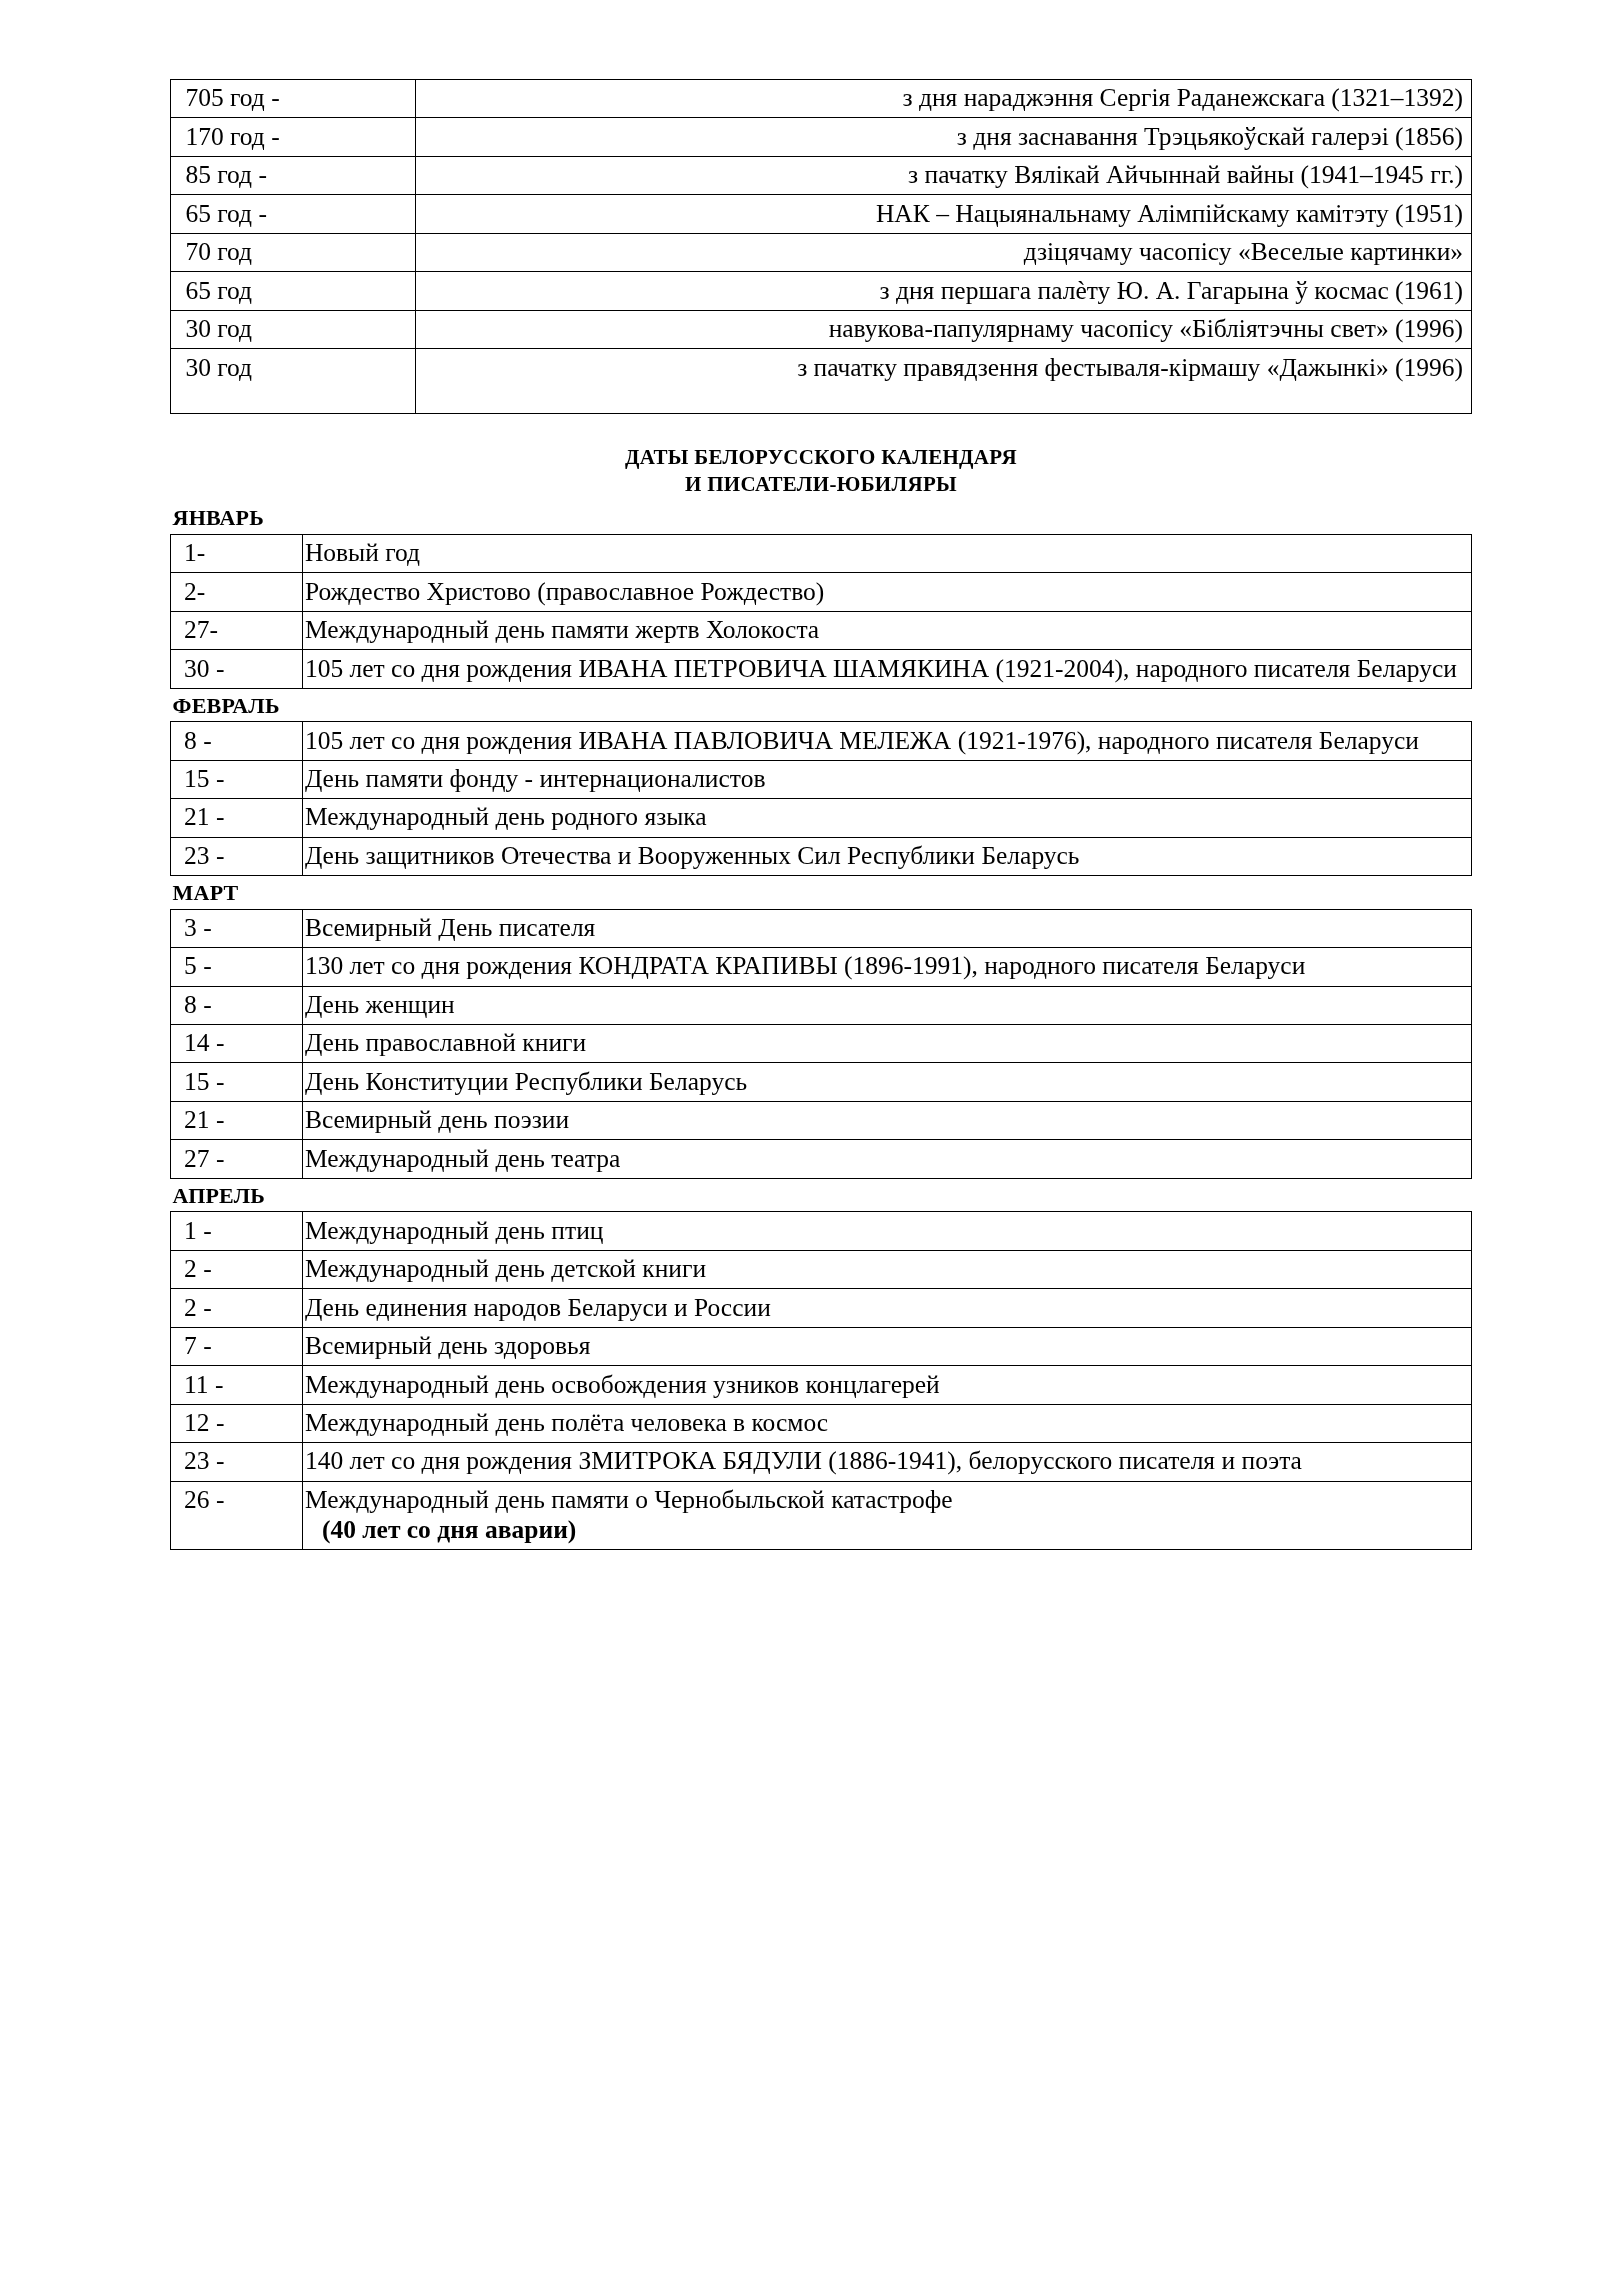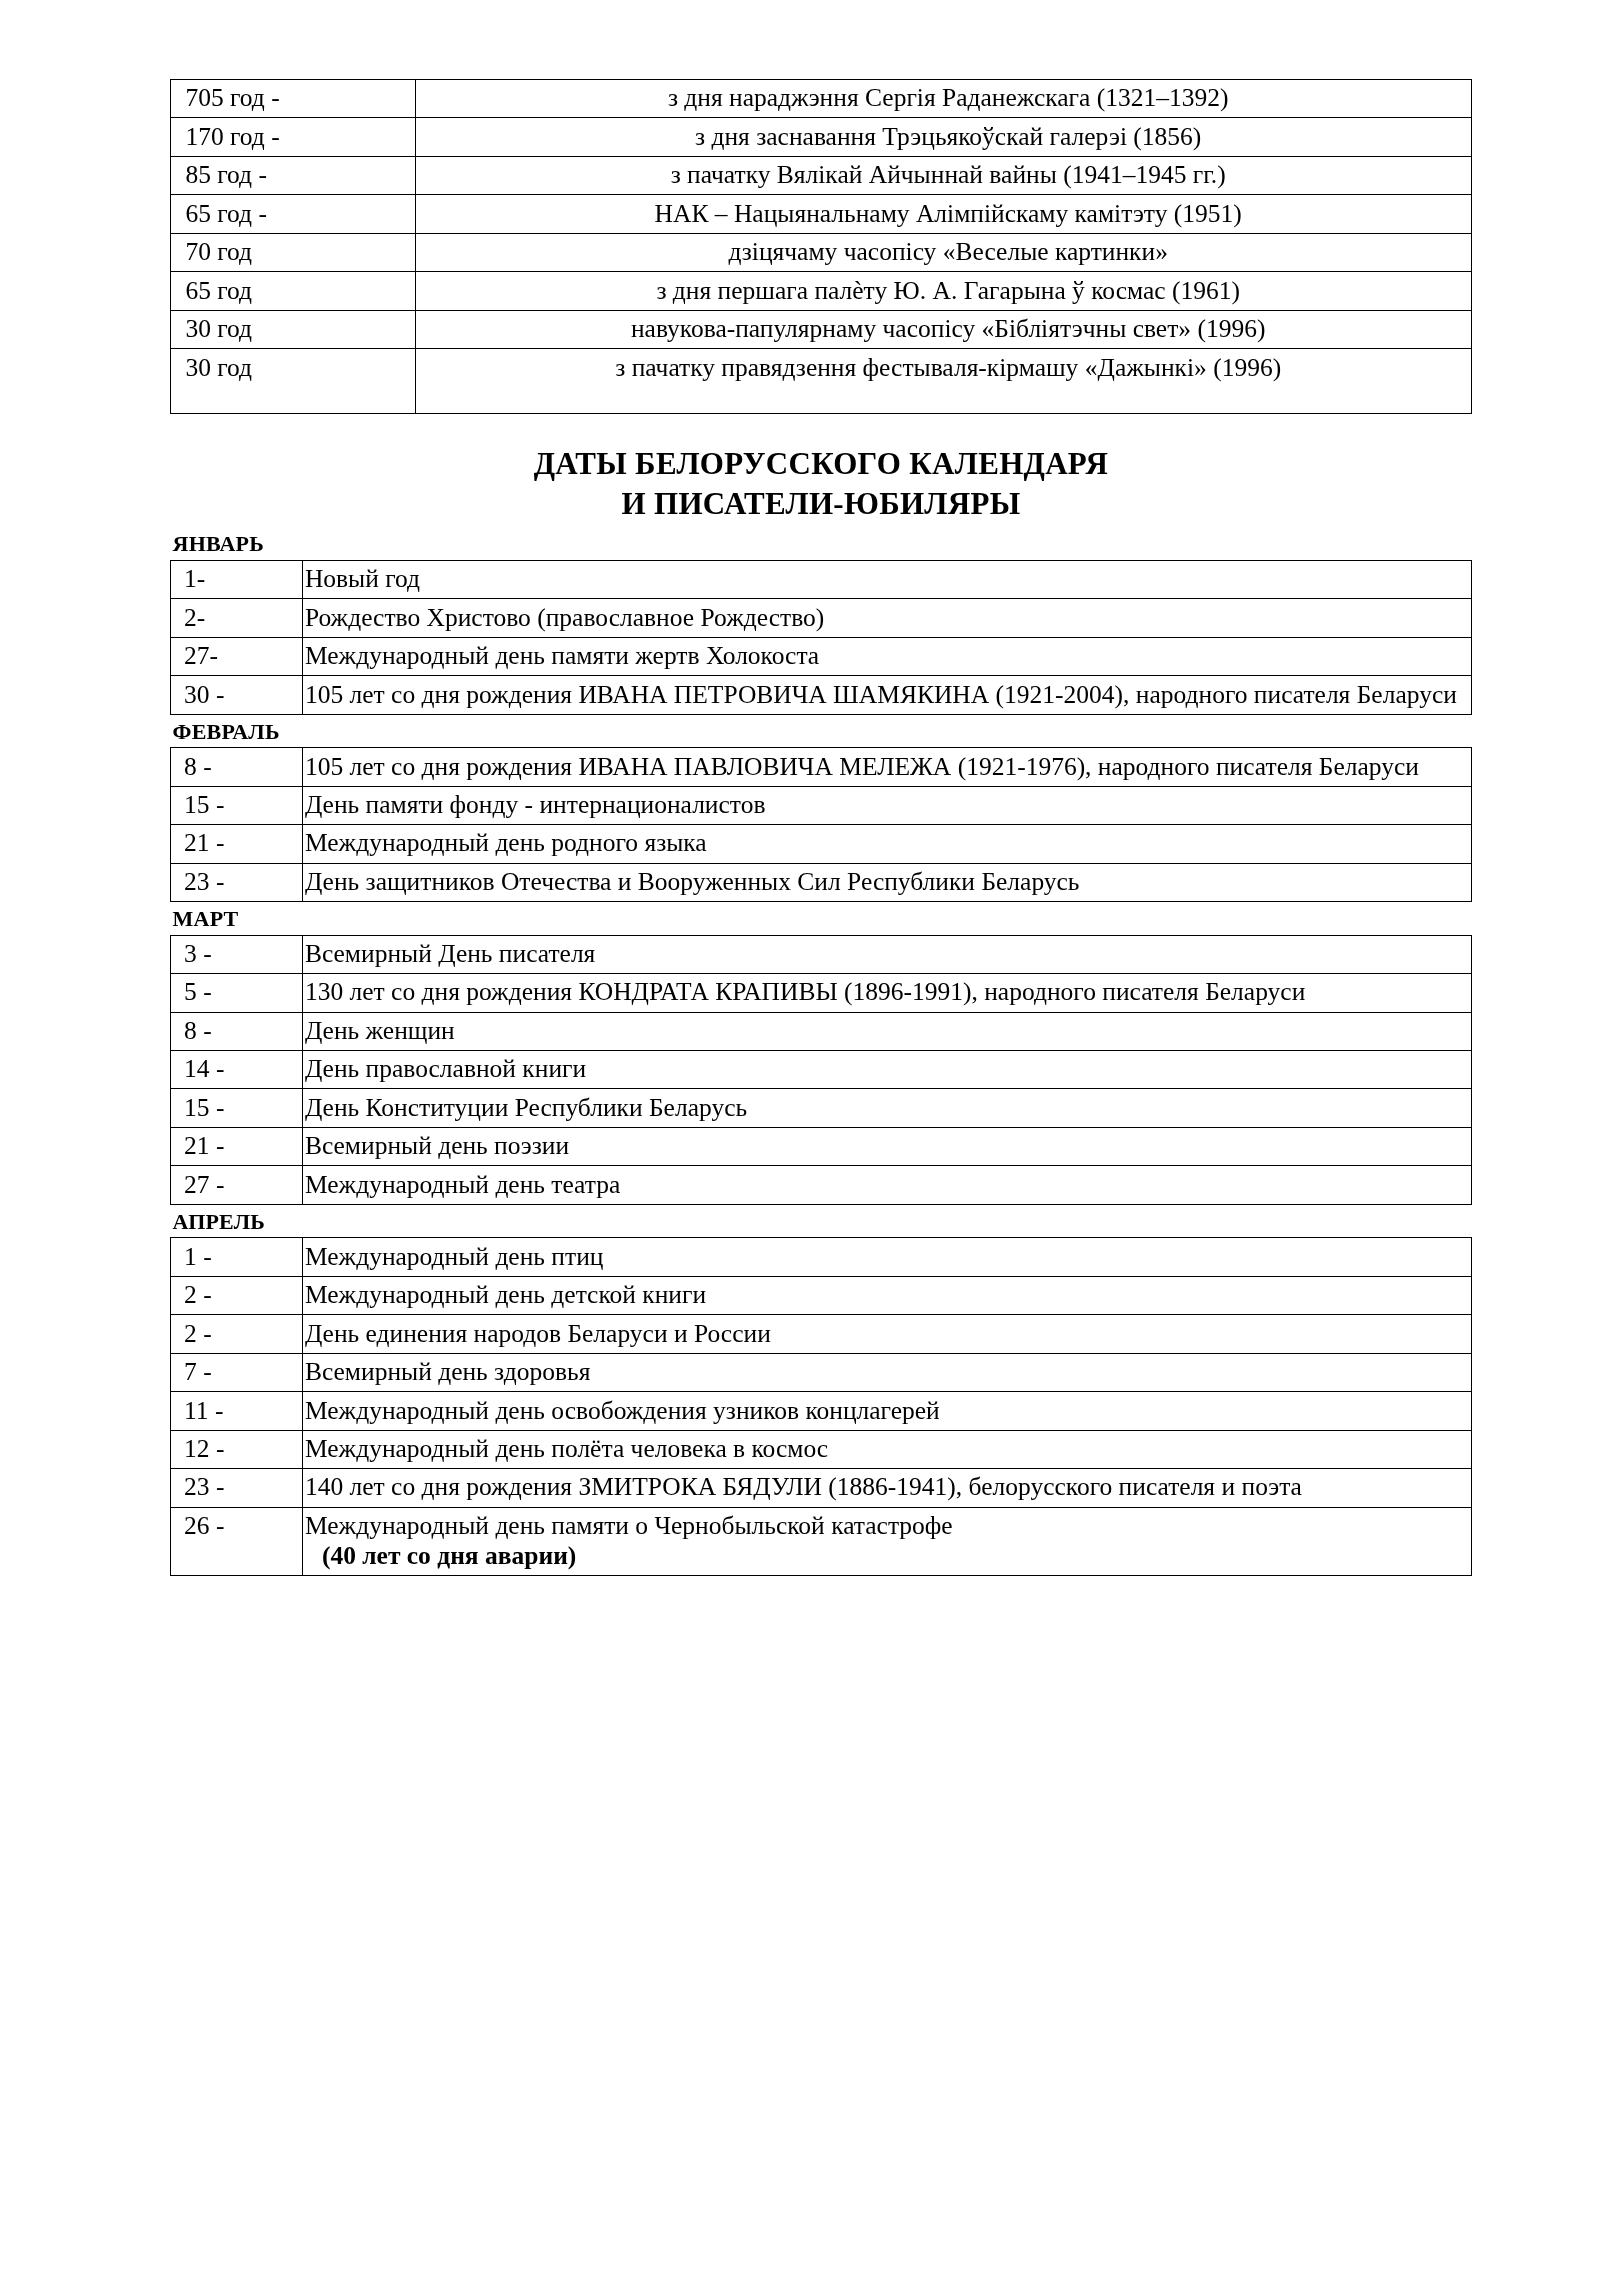--- a/index.html
+++ b/index.html
@@ -36,30 +36,30 @@
   
   .tbl-anniversary {
     margin-bottom: 0;
   }
   .tbl-anniversary td.col-left {
     width: 222px;
     text-align: left;
     padding-left: 14.4px;
   }
   .tbl-anniversary td.col-right {
-    text-align: center;
+    text-align: right;
     padding-left: 17px;
   }
   .tbl-anniversary tr.tall td {
     height: 56px;
   }
   .title-block {
     text-align: center;
     font-weight: bold;
-    font-size: 31px;
+    font-size: 21px;
     line-height: 1.3;
     letter-spacing: 0.3px;
     margin-top: 30px;
     margin-bottom: 6.5px;
   }
   .month-head {
     font-weight: bold;
     font-size: 22px;
     margin: 3.9px 0 2.6px 0;
     padding-left: 2.6px;

